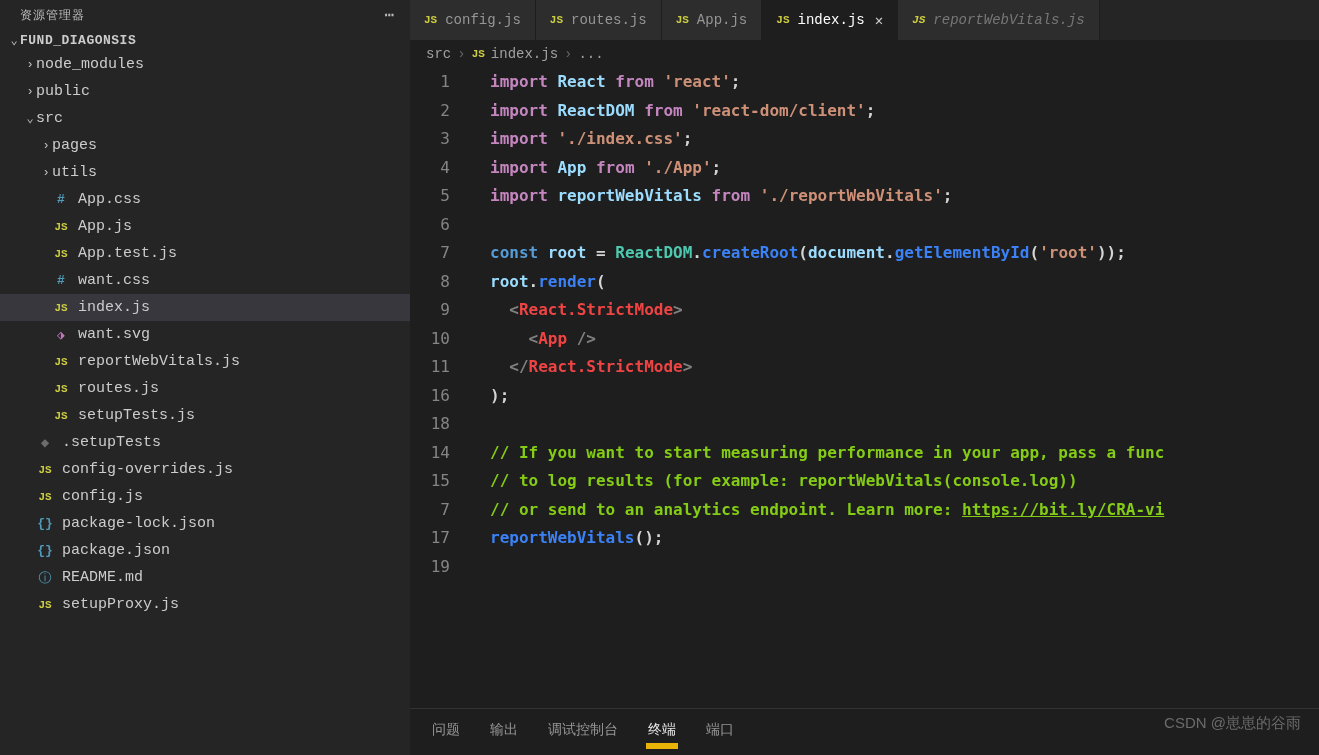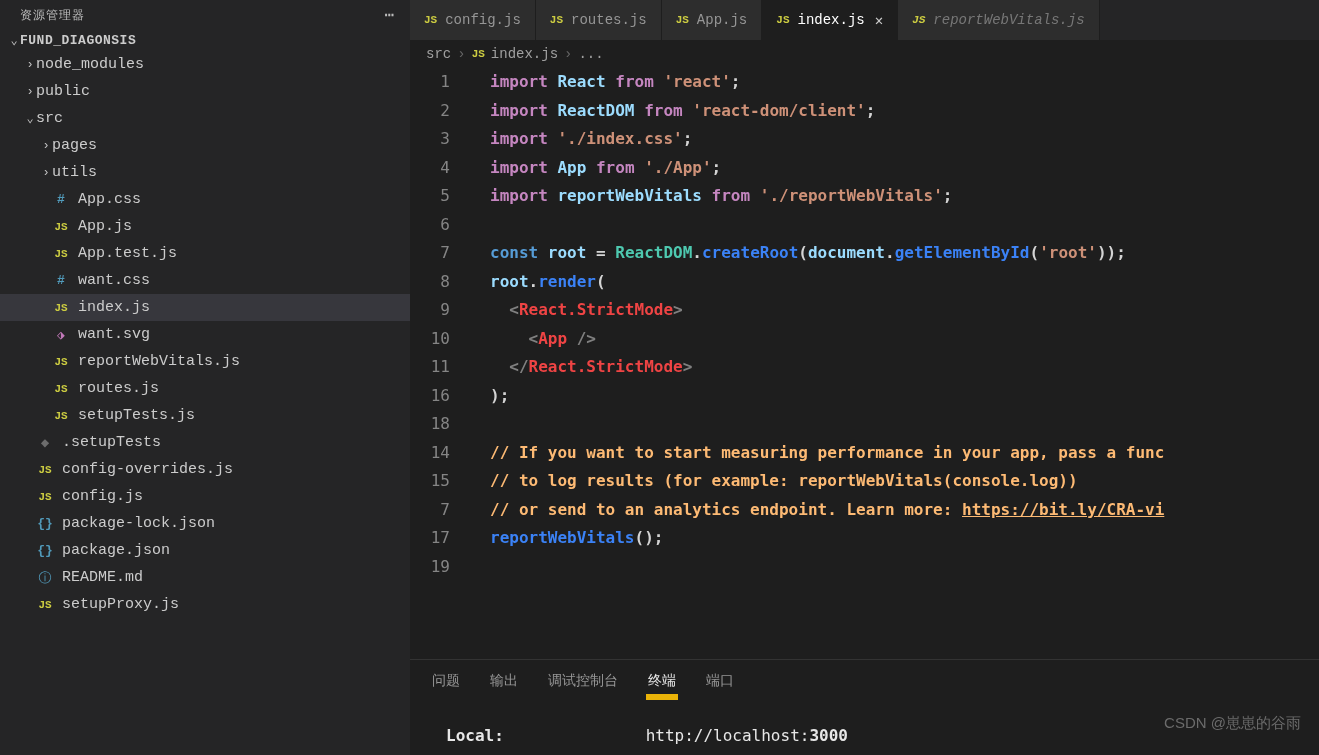--- a/index.html
+++ b/index.html
@@ -36,21 +36,21 @@
 .editor { flex:1; display:flex; font-family: Consolas, monospace; font-size:16px; line-height:28.5px; overflow:hidden; }
 .gutter { width:60px; text-align:right; color:#858585; padding-right:20px; user-select:none;}
 .gutter .ln { height:28.5px; }
 .code { flex:1; white-space:pre; color:#d4d4d4; padding-left:20px;}
 .code .cl { height:28.5px;font-weight:bold; }
 .kw { color:#c586c0; }
 .var { color:#9cdcfe; }
 .cls { color:#4ec9b0; }
 .fn { color:#3b82f6; }
 .str { color:#ce9178; }
-.cmt { color:#fdba74; }
+.cmt { color:#84cc16; }
 .tag { color:#ef4444; }
 .pct { color:#808080; }
 .wht { color:#d4d4d4;}
 .blu { color:#569cd6;}
 .terminal-panel { border-top:1px solid #333; background:#1e1e1e; }
 .tpanel-tabs { display:flex; padding:8px 20px 6px; gap:26px; font-size:14px; }
 .tpanel-tab { color:#969696; padding:4px 2px; cursor:pointer;}
 .tpanel-tab.active { color:#e7e7e7; border-bottom:6px solid #eab308;}
 .terminal-body { padding:20px 36px 10px; font-family:Consolas,monospace; font-size:16px;}
 .term-label { font-weight:bold; color:#e7e7e7; display:inline-block; width:190px;}
@@ -252,20 +252,16 @@
     <div class="code" id="code"><div class="cl"><span class="kw">import</span> <span class="var">React</span> <span class="kw">from</span> <span class="str">'react'</span>;</div><div class="cl"><span class="kw">import</span> <span class="var">ReactDOM</span> <span class="kw">from</span> <span class="str">'react-dom/client'</span>;</div><div class="cl"><span class="kw">import</span> <span class="str">'./index.css'</span>;</div><div class="cl"><span class="kw">import</span> <span class="var">App</span> <span class="kw">from</span> <span class="str">'./App'</span>;</div><div class="cl"><span class="kw">import</span> <span class="var">reportWebVitals</span> <span class="kw">from</span> <span class="str">'./reportWebVitals'</span>;</div><div class="cl"> </div><div class="cl"><span class="blu">const</span> <span class="var">root</span> <span class="wht">=</span> <span class="cls">ReactDOM</span>.<span class="fn">createRoot</span>(<span class="var">document</span>.<span class="fn">getElementById</span>(<span class="str">'root'</span>));</div><div class="cl"><span class="var">root</span>.<span class="fn">render</span>(</div><div class="cl">  <span class="pct">&lt;</span><span class="tag">React.StrictMode</span><span class="pct">&gt;</span></div><div class="cl">    <span class="pct">&lt;</span><span class="tag">App</span> <span class="pct">/&gt;</span></div><div class="cl">  <span class="pct">&lt;/</span><span class="tag">React.StrictMode</span><span class="pct">&gt;</span></div><div class="cl">);</div><div class="cl"> </div><div class="cl"><span class="cmt">// If you want to start measuring performance in your app, pass a func</span></div><div class="cl"><span class="cmt">// to log results (for example: reportWebVitals(console.log))</span></div><div class="cl"><span class="cmt">// or send to an analytics endpoint. Learn more: <span class="link">https://bit.ly/CRA-vi</span></span></div><div class="cl"><span class="fn">reportWebVitals</span>();</div><div class="cl"> </div></div>
   </div>
   <div class="terminal-panel">
     <div class="tpanel-tabs" id="ptabs">
         <div class="tpanel-tab">问题</div>
         <div class="tpanel-tab">输出</div>
         <div class="tpanel-tab">调试控制台</div>
         <div class="tpanel-tab active">终端</div>
         <div class="tpanel-tab">端口</div>
       </div>
-    <div class="terminal-body">
-      <span class="term-label">Local:</span>
-      <span class="term-url"><span>http://localhost:</span><b>3000</b></span>
-    </div>
   </div>
 </div>
 
 <div class="watermark">CSDN @崽崽的谷雨</div>
 
 </body></html>

